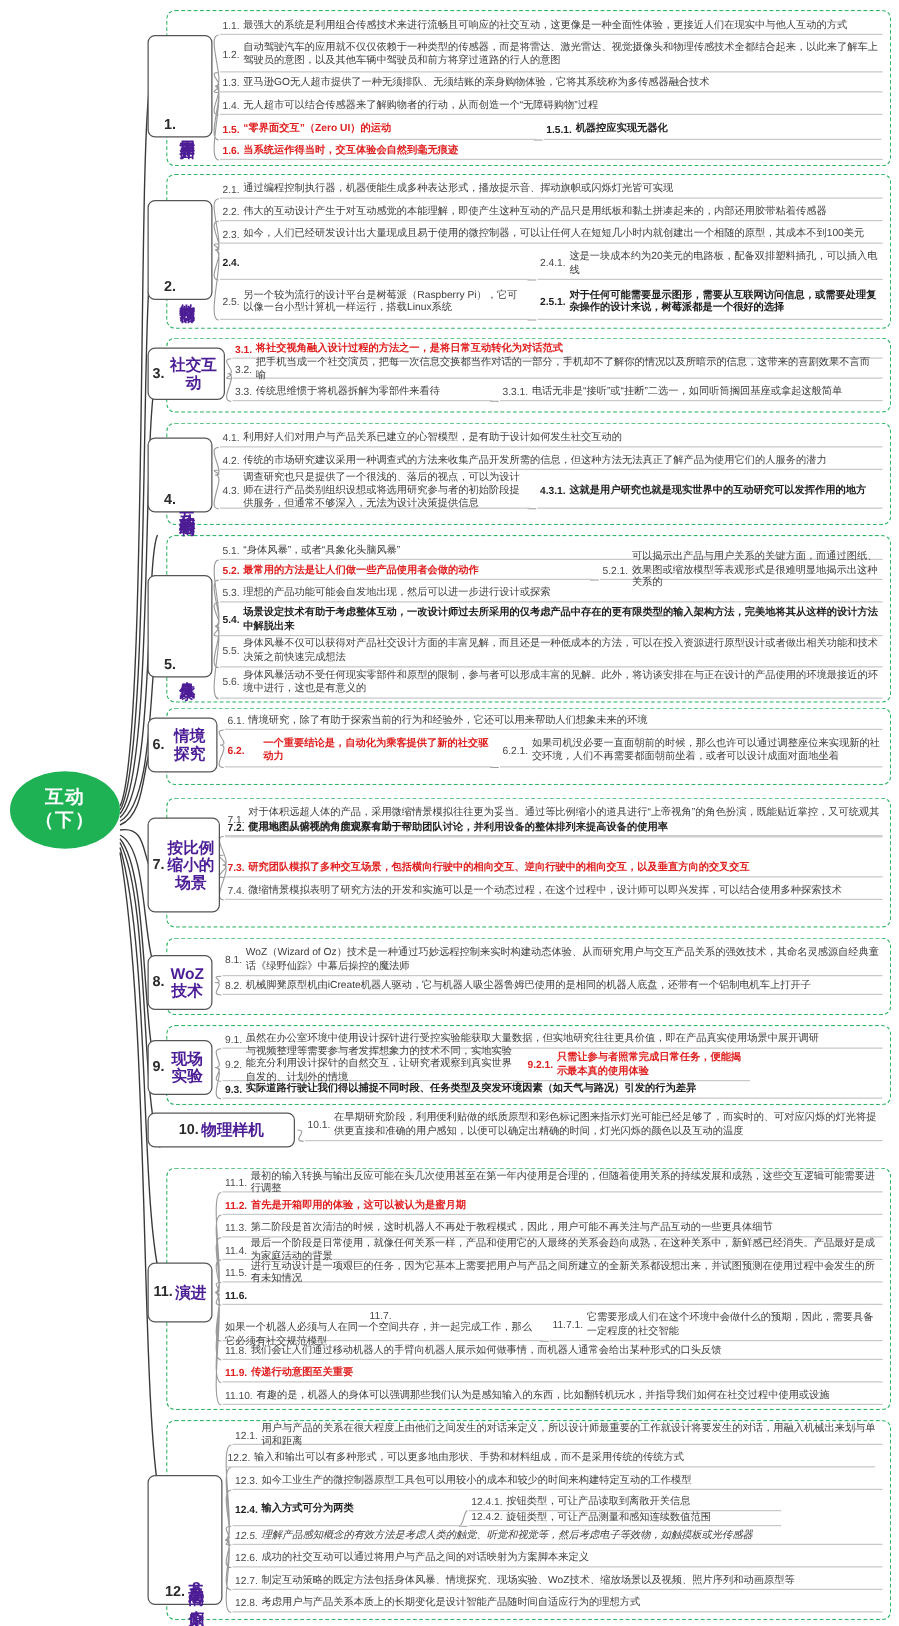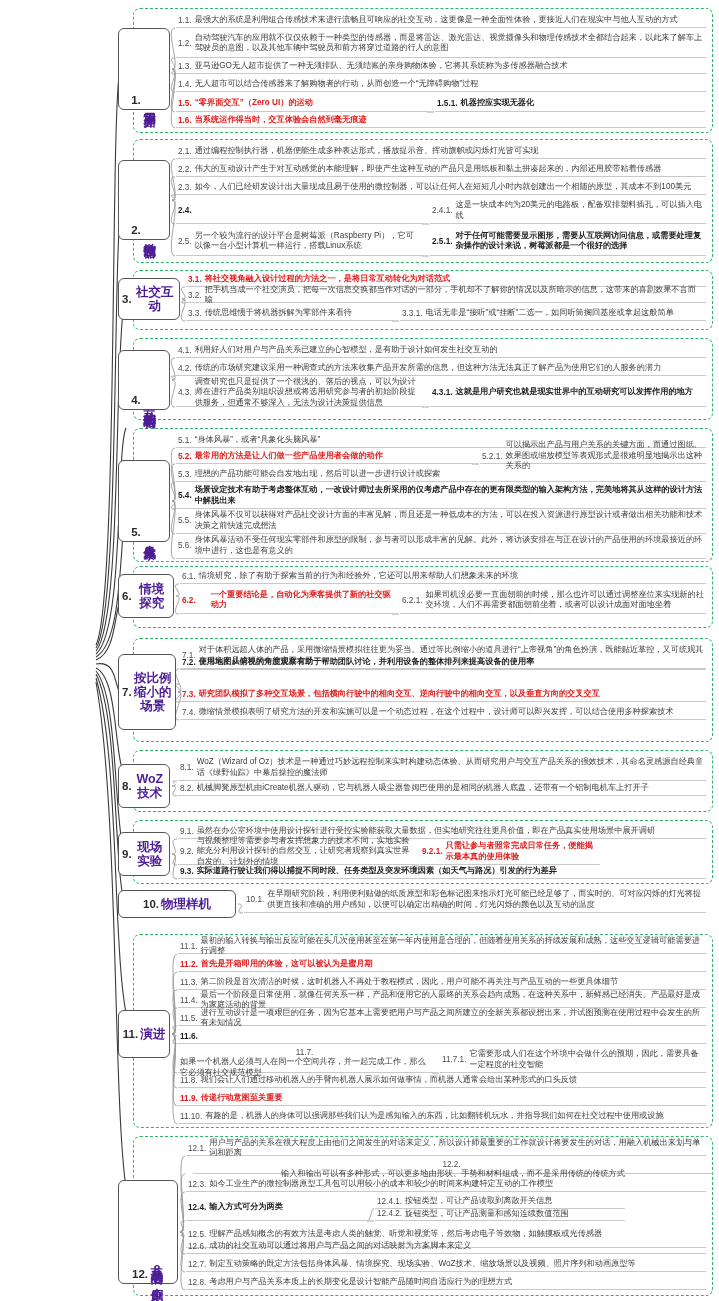--- a/index.html
+++ b/index.html
@@ -83,20 +83,24 @@
       <path d="M96 674 C 120 720 112 880 128 918"></path>
       <path d="M96 678 C 120 760 112 960 128 1022"></path>
       <path d="M96 682 C 120 820 112 1120 128 1200"></path>
     </g>
 
     <g fill="none" stroke="#9a9a9a" stroke-width="0.9" id="fans" d="M172 69 C 182 69 164 28 175 28 M172 69 C 182 69 164 58 175 58 M172 69 C 182 69 164 74 175 74 M172 69 C 182 69 164 92 175 92 M172 69 C 182 69 164 112 175 112 M427 112 C 431 112 431 112 434 112 M172 69 C 182 69 164 128 175 128 M172 200 C 182 200 164 159 175 159 M172 200 C 182 200 164 177 175 177 M172 200 C 182 200 164 195 175 195 M172 200 C 182 200 164 224 175 224 M422 224 C 426 224 426 224 429 224 M172 200 C 182 200 164 256 175 256 M422 256 C 426 256 426 256 429 256 M182 299 C 192 299 174 287 185 287 M182 299 C 192 299 174 303 185 303 M182 299 C 192 299 174 321 185 321 M392 321 C 396 321 396 321 399 321 M172 380 C 182 380 164 358 175 358 M172 380 C 182 380 164 376 175 376 M172 380 C 182 380 164 407 175 407 M422 407 C 426 407 426 407 429 407 M172 501 C 182 501 164 448 175 448 M172 501 C 182 501 164 464 175 464 M472 464 C 476 464 476 464 479 464 M172 501 C 182 501 164 482 175 482 M172 501 C 182 501 164 509 175 509 M172 501 C 182 501 164 534 175 534 M172 501 C 182 501 164 559 175 559 M176 596 C 186 596 168 584 179 584 M176 596 C 186 596 168 614 179 614 M392 614 C 396 614 396 614 399 614 M178 692 C 188 692 168 669 179 669 M178 692 C 188 692 168 684 179 684 M178 692 C 188 692 168 702 179 702 M178 692 C 188 692 168 720 179 720 M172 786 C 182 786 166 781 177 781 M172 786 C 182 786 166 796 177 796 M172 854 C 182 854 166 839 177 839 M172 854 C 182 854 166 865 177 865 M412 865 C 416 865 416 865 419 865 M172 854 C 182 854 166 879 177 879 M238 904 C 248 904 232 913 243 913 M172 1034 C 182 1034 166 954 177 954 M172 1034 C 182 1034 166 972 177 972 M172 1034 C 182 1034 166 990 177 990 M172 1034 C 182 1034 166 1008 177 1008 M172 1034 C 182 1034 166 1026 177 1026 M172 1034 C 182 1034 166 1044 177 1044 M172 1034 C 182 1034 166 1073 177 1073 M432 1073 C 436 1073 436 1073 439 1073 M172 1034 C 182 1034 166 1088 177 1088 M172 1034 C 182 1034 166 1106 177 1106 M172 1034 C 182 1034 166 1124 177 1124 M180 1232 C 190 1232 174 1156 185 1156 M180 1232 C 190 1232 174 1174 185 1174 M180 1232 C 190 1232 174 1192 185 1192 M180 1232 C 190 1232 174 1221 185 1221 M367 1221 C 371 1221 371 1208.5 374 1208.5 M367 1221 C 371 1221 371 1221 374 1221 M180 1232 C 190 1232 174 1236 185 1236 M180 1232 C 190 1232 174 1254 185 1254 M180 1232 C 190 1232 174 1272 185 1272 M180 1232 C 190 1232 174 1290 185 1290 ">
         <path d="M172 69 C 182 69 164 28 175 28 M172 69 C 182 69 164 58 175 58 M172 69 C 182 69 164 74 175 74 M172 69 C 182 69 164 92 175 92 M172 69 C 182 69 164 112 175 112 M427 112 C 431 112 431 112 434 112 M172 69 C 182 69 164 128 175 128 M172 200 C 182 200 164 159 175 159 M172 200 C 182 200 164 177 175 177 M172 200 C 182 200 164 195 175 195 M172 200 C 182 200 164 224 175 224 M422 224 C 426 224 426 224 429 224 M172 200 C 182 200 164 256 175 256 M422 256 C 426 256 426 256 429 256 M182 299 C 192 299 174 287 185 287 M182 299 C 192 299 174 303 185 303 M182 299 C 192 299 174 321 185 321 M392 321 C 396 321 396 321 399 321 M172 380 C 182 380 164 358 175 358 M172 380 C 182 380 164 376 175 376 M172 380 C 182 380 164 407 175 407 M422 407 C 426 407 426 407 429 407 M172 501 C 182 501 164 448 175 448 M172 501 C 182 501 164 464 175 464 M472 464 C 476 464 476 464 479 464 M172 501 C 182 501 164 482 175 482 M172 501 C 182 501 164 509 175 509 M172 501 C 182 501 164 534 175 534 M172 501 C 182 501 164 559 175 559 M176 596 C 186 596 168 584 179 584 M176 596 C 186 596 168 614 179 614 M392 614 C 396 614 396 614 399 614 M178 692 C 188 692 168 669 179 669 M178 692 C 188 692 168 684 179 684 M178 692 C 188 692 168 702 179 702 M178 692 C 188 692 168 720 179 720 M172 786 C 182 786 166 781 177 781 M172 786 C 182 786 166 796 177 796 M172 854 C 182 854 166 839 177 839 M172 854 C 182 854 166 865 177 865 M412 865 C 416 865 416 865 419 865 M172 854 C 182 854 166 879 177 879 M238 904 C 248 904 232 913 243 913 M172 1034 C 182 1034 166 954 177 954 M172 1034 C 182 1034 166 972 177 972 M172 1034 C 182 1034 166 990 177 990 M172 1034 C 182 1034 166 1008 177 1008 M172 1034 C 182 1034 166 1026 177 1026 M172 1034 C 182 1034 166 1044 177 1044 M172 1034 C 182 1034 166 1073 177 1073 M432 1073 C 436 1073 436 1073 439 1073 M172 1034 C 182 1034 166 1088 177 1088 M172 1034 C 182 1034 166 1106 177 1106 M172 1034 C 182 1034 166 1124 177 1124 M180 1232 C 190 1232 174 1156 185 1156 M180 1232 C 190 1232 174 1174 185 1174 M180 1232 C 190 1232 174 1192 185 1192 M180 1232 C 190 1232 174 1221 185 1221 M367 1221 C 371 1221 371 1208.5 374 1208.5 M367 1221 C 371 1221 371 1221 374 1221 M180 1232 C 190 1232 174 1236 185 1236 M180 1232 C 190 1232 174 1254 185 1254 M180 1232 C 190 1232 174 1272 185 1272 M180 1232 C 190 1232 174 1290 185 1290 " fill="none" stroke="#9a9a9a" stroke-width="0.9"></path>
       </g>
   </svg>
 
+  <div class="root-node">
+    <span>互动</span>
+    <span>（下）</span>
+  </div>
 
   <div id="branch-layer">
       <div class="group" style="left: 133px; top: 8px; width: 578px; height: 123px;"></div>
       <div class="topic vertical" style="left: 118px; top: 28px; width: 52px; height: 82px;">
         <span class="num">1.</span>
         <span class="ttl">零用户界面</span>
       </div>
       <div class="leaf" style="left: 176px; top: 14px; width: 530px; height: 14px;">
         <span class="lnum">1.1.</span>
         <span class="ltxt">最强大的系统是利用组合传感技术来进行流畅且可响应的社交互动，这更像是一种全面性体验，更接近人们在现实中与他人互动的方式</span>
@@ -362,41 +366,41 @@
       </div>
       <div class="group" style="left: 133px; top: 1136px; width: 578px; height: 158px;"></div>
       <div class="topic vertical" style="left: 118px; top: 1180px; width: 60px; height: 104px;">
         <span class="num">12.</span>
         <span class="ttl">互动思考的8个原则</span>
       </div>
       <div class="leaf" style="left: 186px; top: 1142px; width: 520px; height: 14px;">
         <span class="lnum">12.1.</span>
         <span class="ltxt">用户与产品的关系在很大程度上由他们之间发生的对话来定义，所以设计师最重要的工作就设计将要发生的对话，用融入机械出来划与单词和距离</span>
       </div>
-      <div class="leaf" style="left: 193px; top: 1160px; width: 520px; height: 14px; flex-direction: column;">
+      <div class="leaf" style="left: 180px; top: 1160px; width: 520px; height: 14px;">
         <span class="lnum">12.2.</span>
         <span class="ltxt">输入和输出可以有多种形式，可以更多地由形状、手势和材料组成，而不是采用传统的传统方式</span>
       </div>
       <div class="leaf" style="left: 186px; top: 1178px; width: 520px; height: 14px;">
         <span class="lnum">12.3.</span>
         <span class="ltxt">如今工业生产的微控制器原型工具包可以用较小的成本和较少的时间来构建特定互动的工作模型</span>
       </div>
       <div class="leaf bold" style="left: 186px; top: 1196px; width: 183px; height: 25px;">
         <span class="lnum">12.4.</span>
         <span class="ltxt">输入方式可分为两类</span>
       </div>
       <div class="subleaf" style="left: 375px; top: 1196px; width: 250px; height: 12.5px;">
         <span class="lnum">12.4.1.</span>
         <span class="ltxt">按钮类型，可让产品读取到离散开关信息</span>
       </div>
       <div class="subleaf" style="left: 375px; top: 1208.5px; width: 250px; height: 12.5px;">
         <span class="lnum">12.4.2.</span>
         <span class="ltxt">旋钮类型，可让产品测量和感知连续数值范围</span>
       </div>
-      <div class="leaf" style="left: 186px; top: 1222px; width: 520px; height: 26px;">
+      <div class="leaf" style="left: 186px; top: 1222px; width: 520px; height: 14px; font-style: italic;">
         <span class="lnum">12.5.</span>
         <span class="ltxt">理解产品感知概念的有效方法是考虑人类的触觉、听觉和视觉等，然后考虑电子等效物，如触摸板或光传感器</span>
       </div>
       <div class="leaf" style="left: 186px; top: 1240px; width: 520px; height: 14px;">
         <span class="lnum">12.6.</span>
         <span class="ltxt">成功的社交互动可以通过将用户与产品之间的对话映射为方案脚本来定义</span>
       </div>
       <div class="leaf" style="left: 186px; top: 1258px; width: 520px; height: 14px;">
         <span class="lnum">12.7.</span>
         <span class="ltxt">制定互动策略的既定方法包括身体风暴、情境探究、现场实验、WoZ技术、缩放场景以及视频、照片序列和动画原型等</span>

